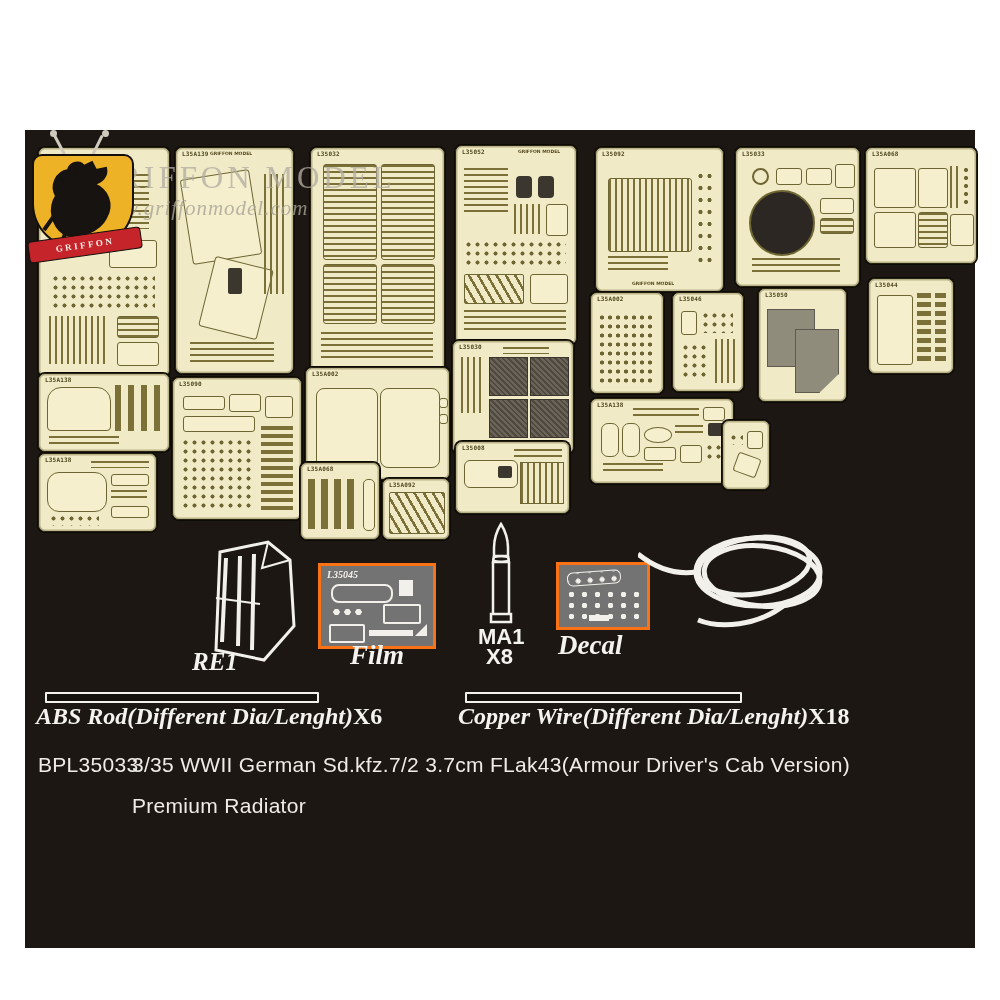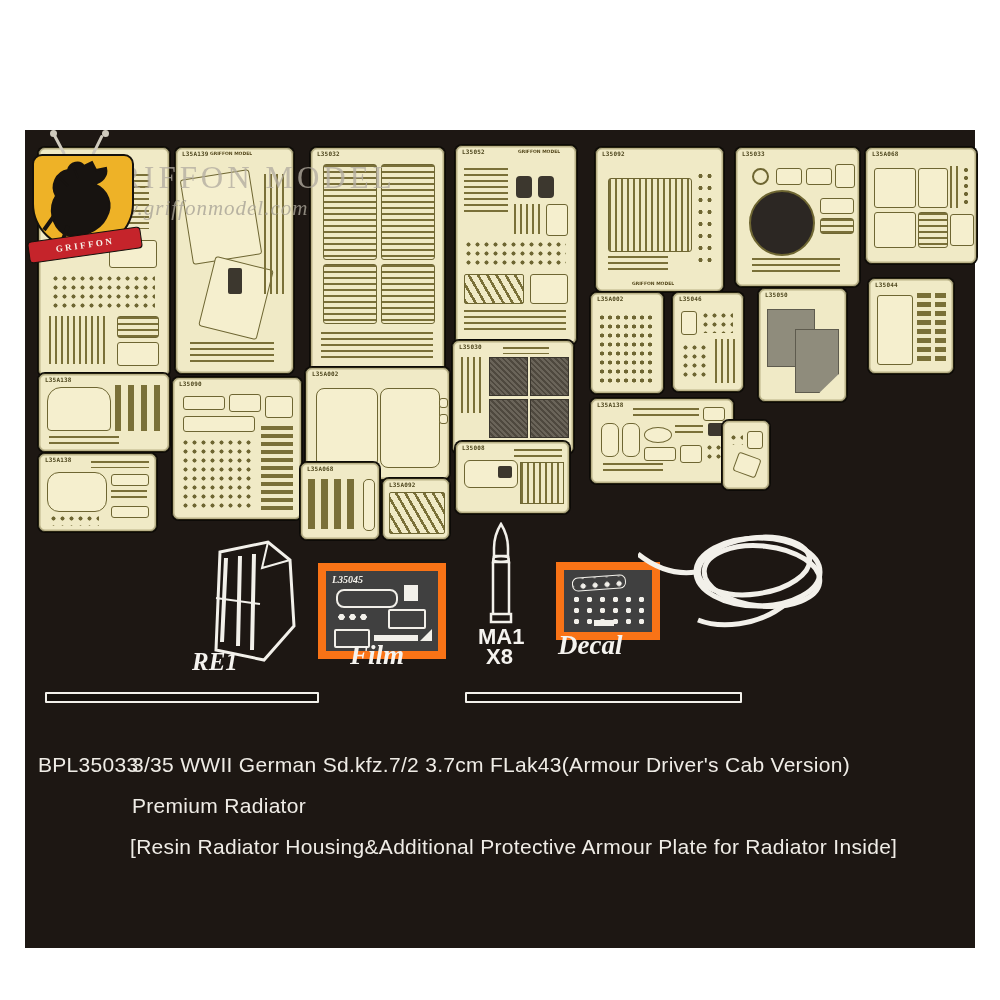--- a/index.html
+++ b/index.html
@@ -36,21 +36,21 @@
           color:#f7f3ea;font:bold 9px "Liberation Serif",serif;letter-spacing:2.5px;
           text-align:center;line-height:20px;}
   .ant{position:absolute;width:2.5px;height:22px;background:#cfcabd;border-radius:2px;}
   .antdot{position:absolute;width:7px;height:7px;background:#cfcabd;border-radius:50%;}
 
   
   .caption{position:absolute;color:#f5f3ef;font-family:"Liberation Serif",serif;
            font-style:italic;font-weight:bold;white-space:nowrap;}
   .sans-cap{position:absolute;color:#f5f3ef;font-family:"Liberation Sans",sans-serif;
             font-weight:bold;white-space:nowrap;}
-  .blackbox{position:absolute;background:#404040;border:8px solid #f97316;text-align:right;}
+  .blackbox{position:absolute;background:#737373;border:3px solid #f97316;text-align:right;}
   .rodbar{position:absolute;height:7px;border:2px solid #f2f0ea;background:#14100c;border-radius:1px;}
   .rodtext{position:absolute;color:#f5f3ef;font-family:"Liberation Serif",serif;
            font-style:italic;font-weight:bold;font-size:24px;white-space:nowrap;}
   .rodtext .qty{font-style:normal;font-family:"Liberation Serif",serif;}
 
   
   .foot{position:absolute;color:#efece6;font-size:21px;letter-spacing:.3px;white-space:nowrap;}
 </style>
 </head>
 <body>
@@ -300,19 +300,24 @@
     <g fill="none" stroke="#f2f0ea" stroke-width="5">
       <ellipse cx="120" cy="48" rx="62" ry="34"></ellipse>
       <ellipse cx="116" cy="42" rx="56" ry="28" transform="rotate(-8 116 42)"></ellipse>
       <ellipse cx="124" cy="52" rx="58" ry="30" transform="rotate(6 124 52)"></ellipse>
       <path d="M58 48 C30 52 10 38 0 30"></path>
       <path d="M150 78 C120 104 80 104 60 96"></path>
     </g>
   </svg>
 
   <div class="rodbar" style="left:45px;top:692px;width:270px;"></div>
+  <div class="rodtext" style="left:36px;top:703px;">
+    <span>ABS Rod(Different Dia/Lenght)</span><span class="qty">X6</span>
+  </div>
   <div class="rodbar" style="left:465px;top:692px;width:273px;"></div>
+  <div class="rodtext" style="left:458px;top:703px;">
+    <span>Copper Wire(Different Dia/Lenght)</span><span class="qty">X18</span>
+  </div>
 
   <div class="foot" style="left:38px;top:753px;">BPL35033</div>
   <div class="foot" style="left:132px;top:753px;">3/35 WWII German Sd.kfz.7/2 3.7cm FLak43(Armour Driver's Cab Version)</div>
   <div class="foot" style="left:132px;top:794px;">Premium Radiator</div>
-  <div class="foot" style="left:130px;top:835px;">[Resin Radiator Housing&amp;Additional Protective Armour Plate for Radiator Inside]</div>
 </div>
 
 </body></html>

